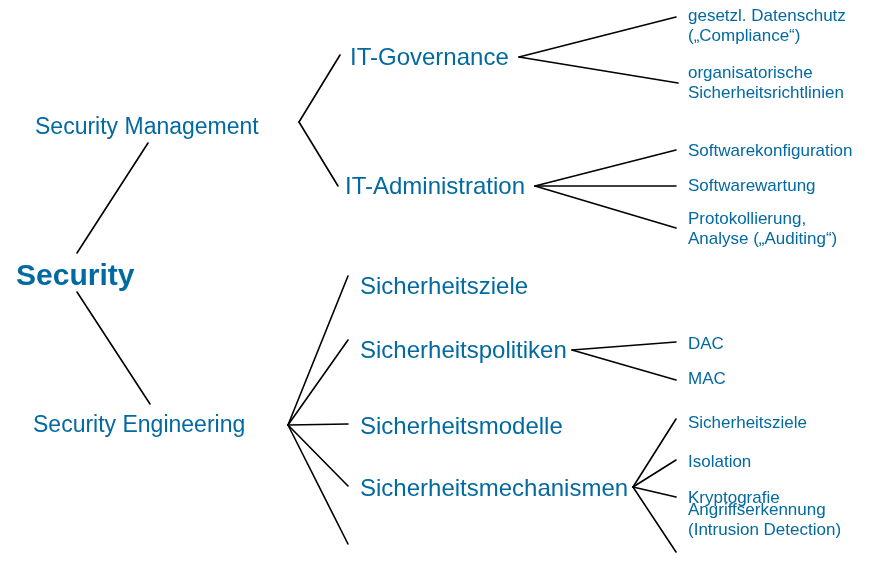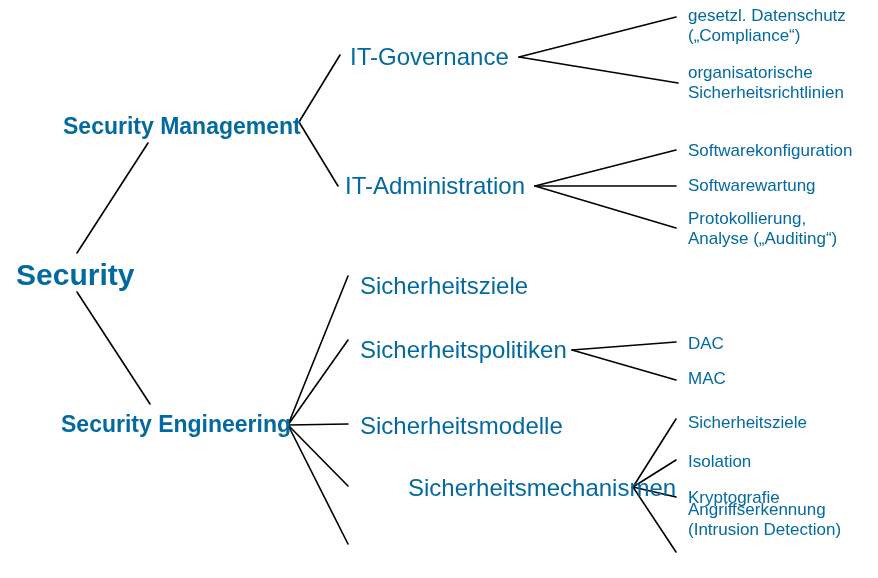--- a/index.html
+++ b/index.html
@@ -28,22 +28,21 @@
     white-space: pre;
     color: #0369a1;
     line-height: 1.16;
   }
   .n-root {
     font-size: 30px;
     font-weight: bold;
   }
   .n-l1 {
     font-size: 23px;
-    font-weight: bold;
-    margin-left: 28px;
+    font-weight: normal;
   }
   .n-l2 {
     font-size: 24px;
     font-weight: normal;
   }
   .n-l3 {
     font-size: 17px;
     font-weight: normal;
   }
 </style>
@@ -88,21 +87,21 @@
 
   <div class="node n-l1" style="left:35px; top:113px;">Security Management</div>
   <div class="node n-l1" style="left:33px; top:411px;">Security Engineering</div>
 
   <div class="node n-l2" style="left:350px; top:43px;">IT-Governance</div>
   <div class="node n-l2" style="left:345px; top:172px;">IT-Administration</div>
 
   <div class="node n-l2" style="left:360px; top:272px;">Sicherheitsziele</div>
   <div class="node n-l2" style="left:360px; top:336px;">Sicherheitspolitiken</div>
   <div class="node n-l2" style="left:360px; top:412px;">Sicherheitsmodelle</div>
-  <div class="node n-l2" style="left:360px; top:474px;margin-left:48px;">Sicherheitsmechanismen</div>
+  <div class="node n-l2" style="left:360px; top:474px;">Sicherheitsmechanismen</div>
 
   <div class="node n-l3" style="left:688px; top:6px;">gesetzl. Datenschutz
 („Compliance“)</div>
   <div class="node n-l3" style="left:688px; top:63px;">organisatorische
 Sicherheitsrichtlinien</div>
 
   <div class="node n-l3" style="left:688px; top:141px;">Softwarekonfiguration</div>
   <div class="node n-l3" style="left:688px; top:176px;">Softwarewartung</div>
   <div class="node n-l3" style="left:688px; top:209px;">Protokollierung,
 Analyse („Auditing“)</div>

